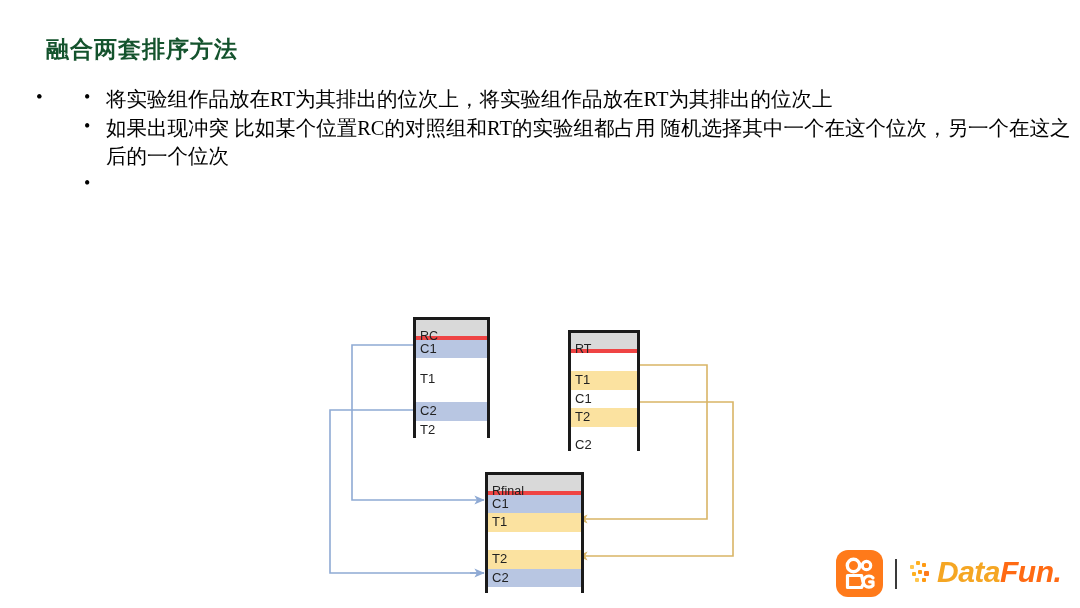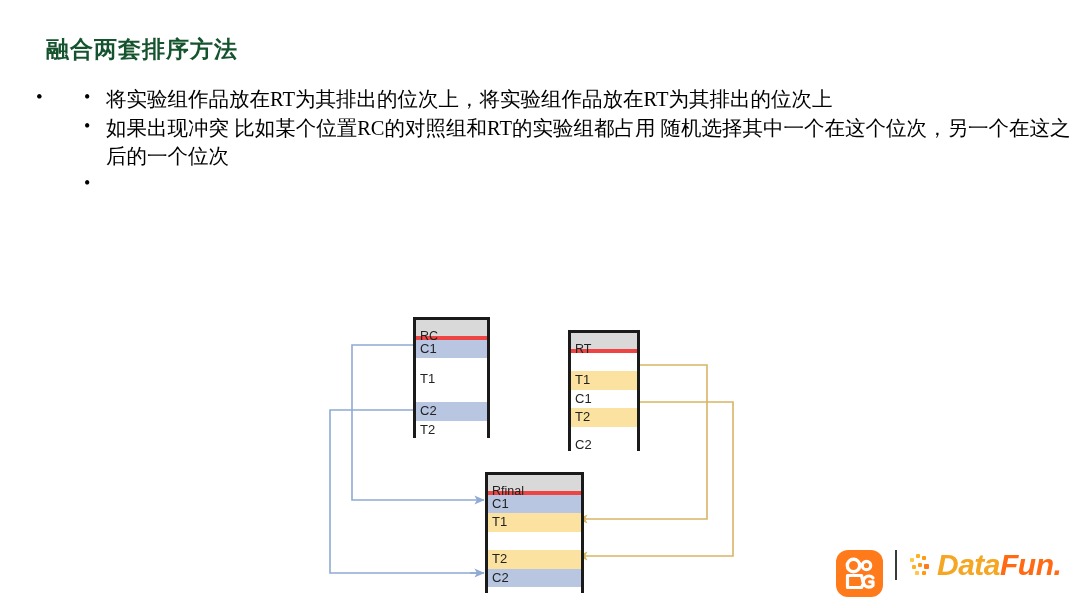--- a/index.html
+++ b/index.html
@@ -115,20 +115,21 @@
   .row.blue  { background: #b8c6e2; }
   .row.yellow{ background: #fbe2a0; }
   .row.plain { background: #ffffff; }
 
   
   .logo-wrap {
     position: absolute;
     left: 836px;
     top: 550px;
     display: flex;
+    align-items: center;
     gap: 9px;
   }
   .ks-badge {
     width: 47px;
     height: 47px;
     border-radius: 12px;
     background: #ff7a1a;
     position: relative;
   }
   .logo-div {

